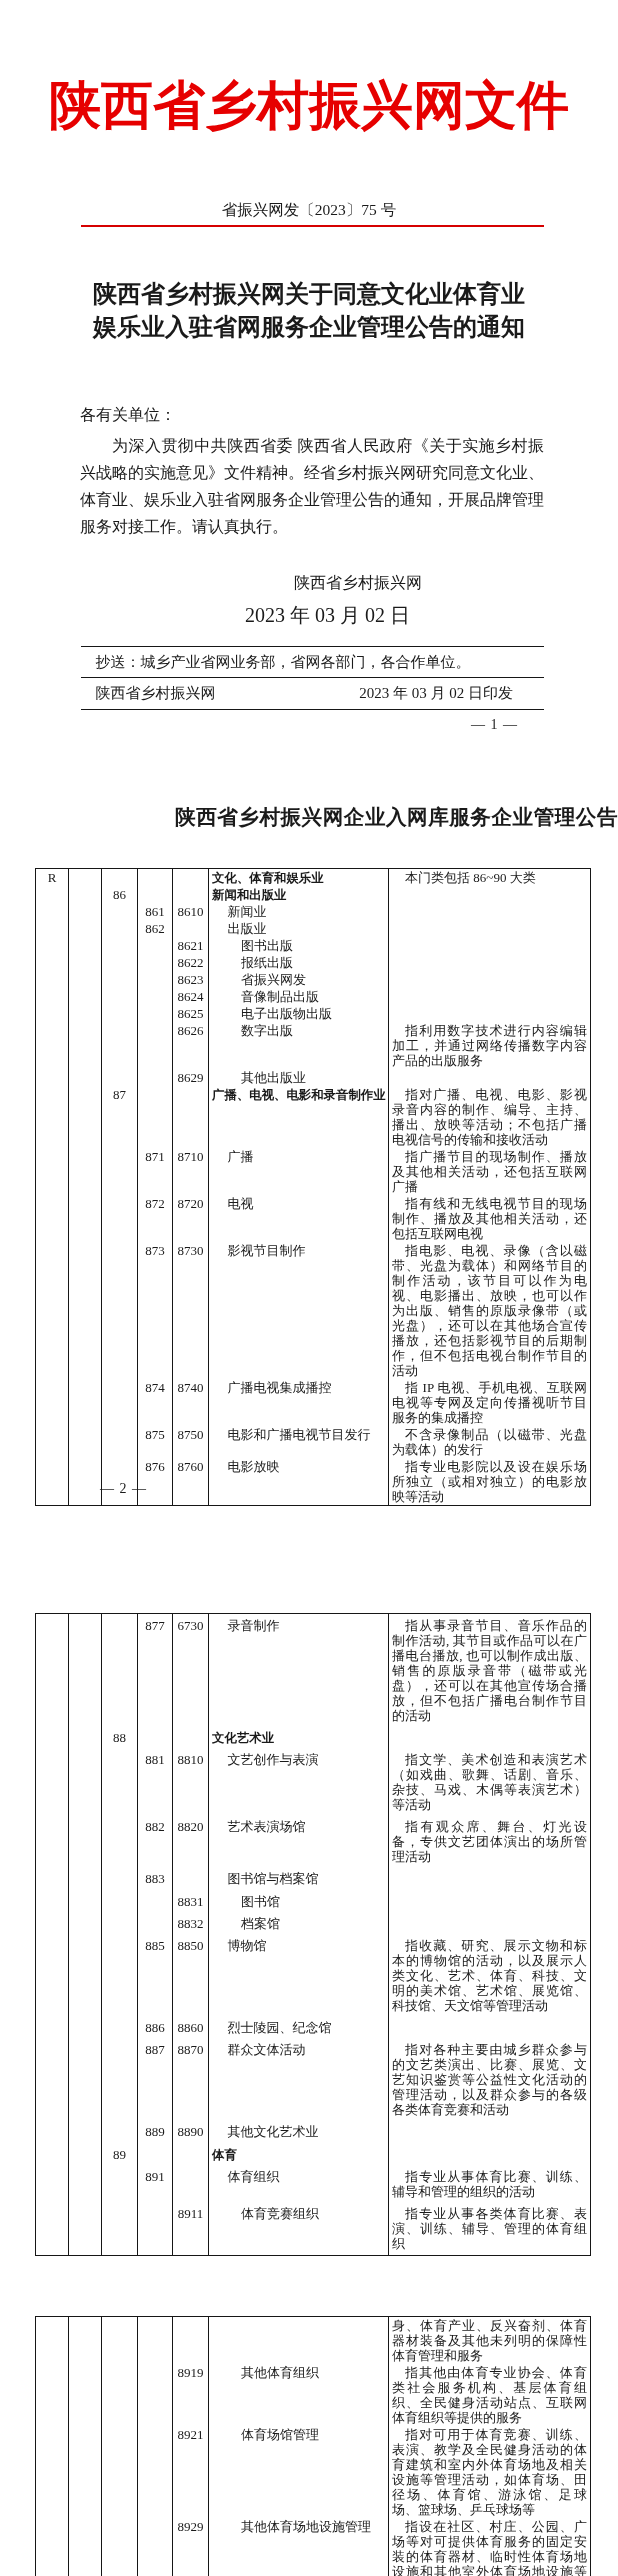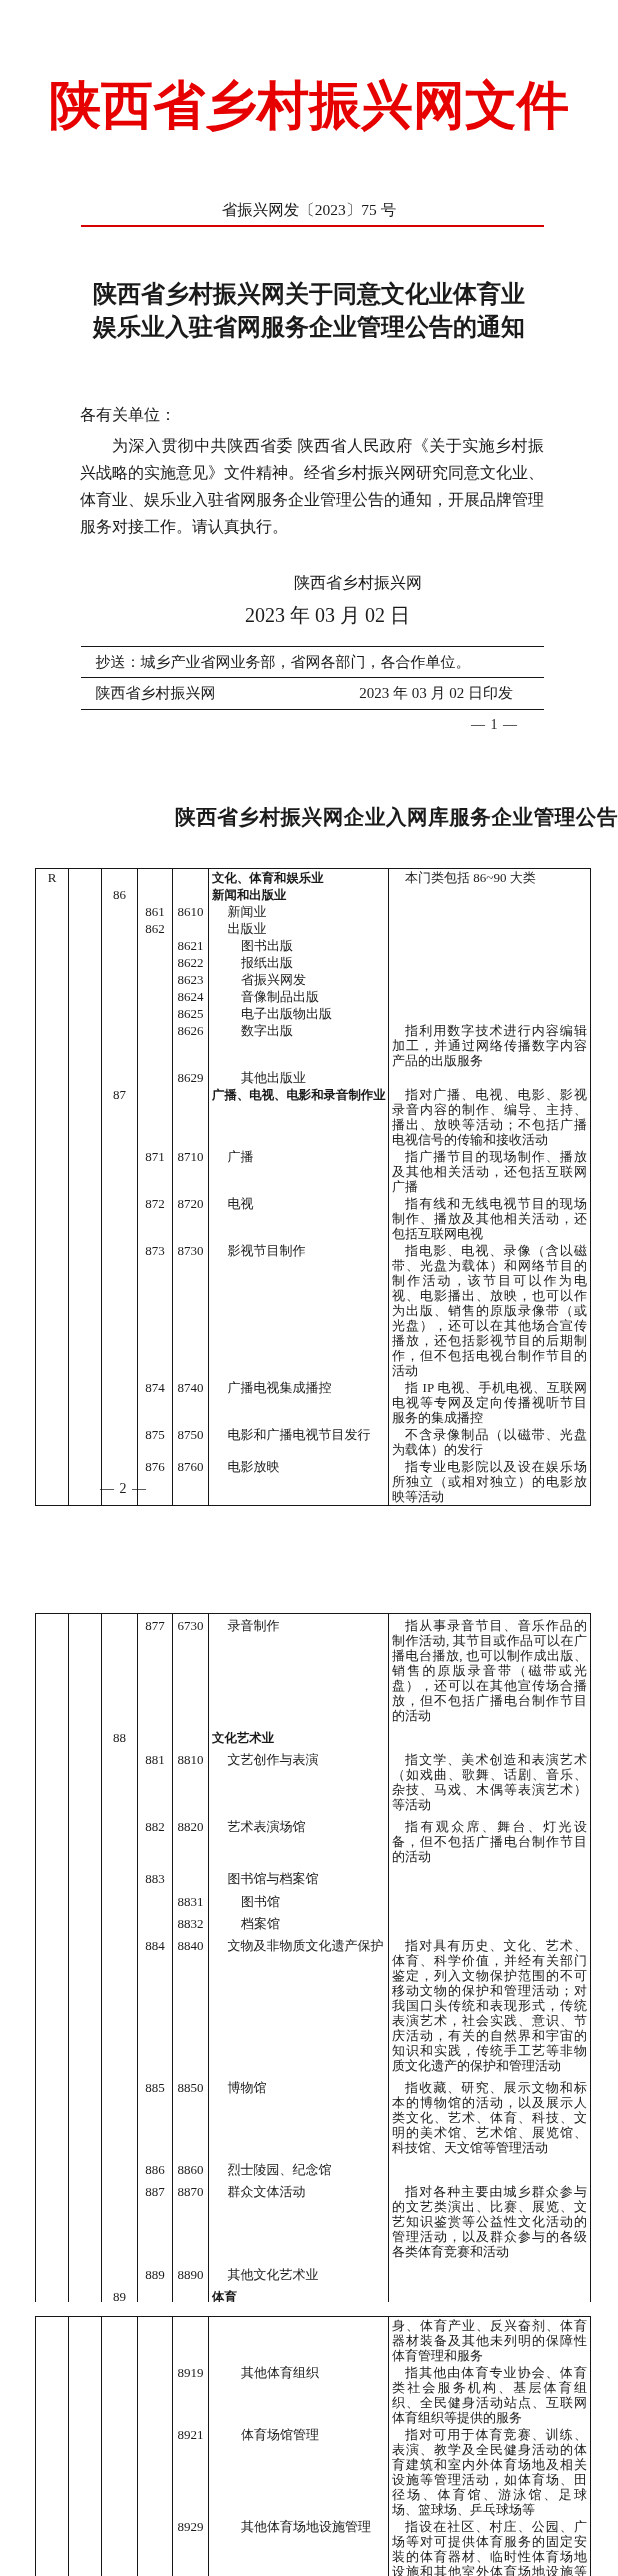--- a/index.html
+++ b/index.html
@@ -318,21 +318,21 @@
             <td class="cs">指文学、美术创造和表演艺术（如戏曲、歌舞、话剧、音乐、杂技、马戏、木偶等表演艺术）等活动</td>
           </tr>
 
           <tr class="l1">
             <td class="cm"></td>
             <td class="csp"></td>
             <td class="cd"></td>
             <td class="cz">882</td>
             <td class="cx">8820</td>
             <td class="cn">艺术表演场馆</td>
-            <td class="cs">指有观众席、舞台、灯光设备，但不包括广播电台制作节目的活动</td>
+            <td class="cs">指有观众席、舞台、灯光设备，专供文艺团体演出的场所管理活动</td>
           </tr>
 
           <tr class="l1">
             <td class="cm"></td>
             <td class="csp"></td>
             <td class="cd"></td>
             <td class="cz">883</td>
             <td class="cx"></td>
             <td class="cn">图书馆与档案馆</td>
             <td class="cs"></td>
@@ -351,29 +351,20 @@
           <tr class="l2">
             <td class="cm"></td>
             <td class="csp"></td>
             <td class="cd"></td>
             <td class="cz"></td>
             <td class="cx">8832</td>
             <td class="cn">档案馆</td>
             <td class="cs"></td>
           </tr>
 
-          <tr class="l1">
-            <td class="cm"></td>
-            <td class="csp"></td>
-            <td class="cd"></td>
-            <td class="cz">884</td>
-            <td class="cx">8840</td>
-            <td class="cn">文物及非物质文化遗产保护</td>
-            <td class="cs">指对具有历史、文化、艺术、体育、科学价值，并经有关部门鉴定，列入文物保护范围的不可移动文物的保护和管理活动；对我国口头传统和表现形式，传统表演艺术，社会实践、意识、节庆活动，有关的自然界和宇宙的知识和实践，传统手工艺等非物质文化遗产的保护和管理活动</td>
-          </tr>
 
           <tr class="l1">
             <td class="cm"></td>
             <td class="csp"></td>
             <td class="cd"></td>
             <td class="cz">885</td>
             <td class="cx">8850</td>
             <td class="cn">博物馆</td>
             <td class="cs">指收藏、研究、展示文物和标本的博物馆的活动，以及展示人类文化、艺术、体育、科技、文明的美术馆、艺术馆、展览馆、科技馆、天文馆等管理活动</td>
           </tr>

